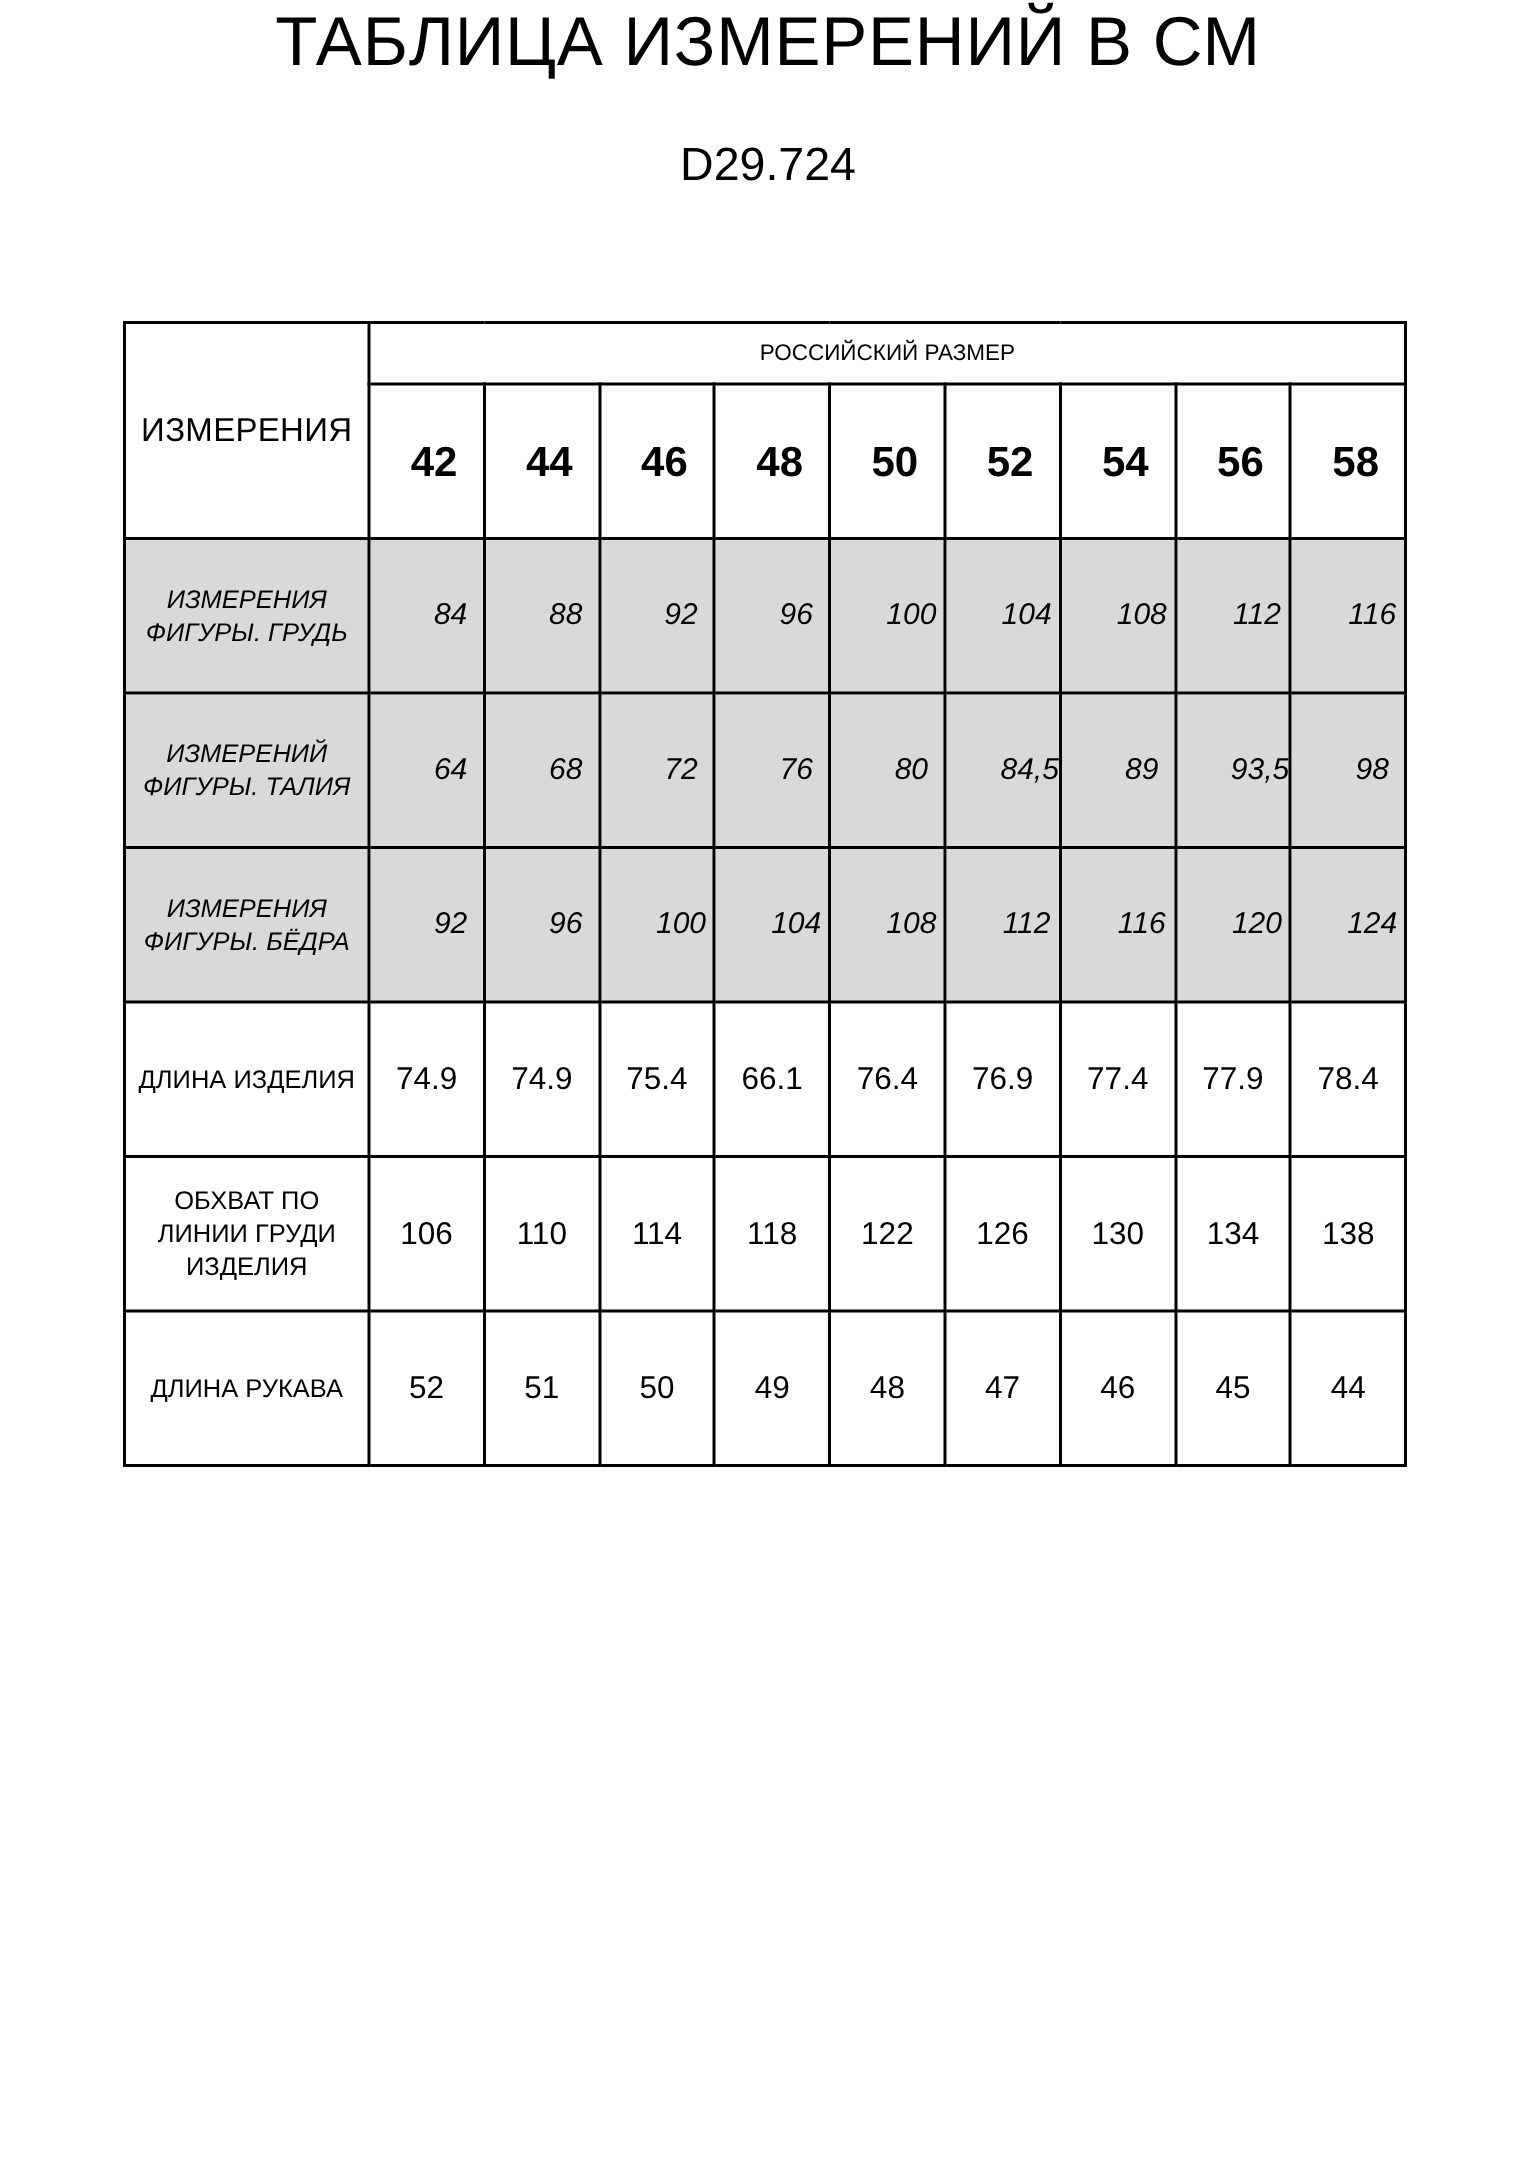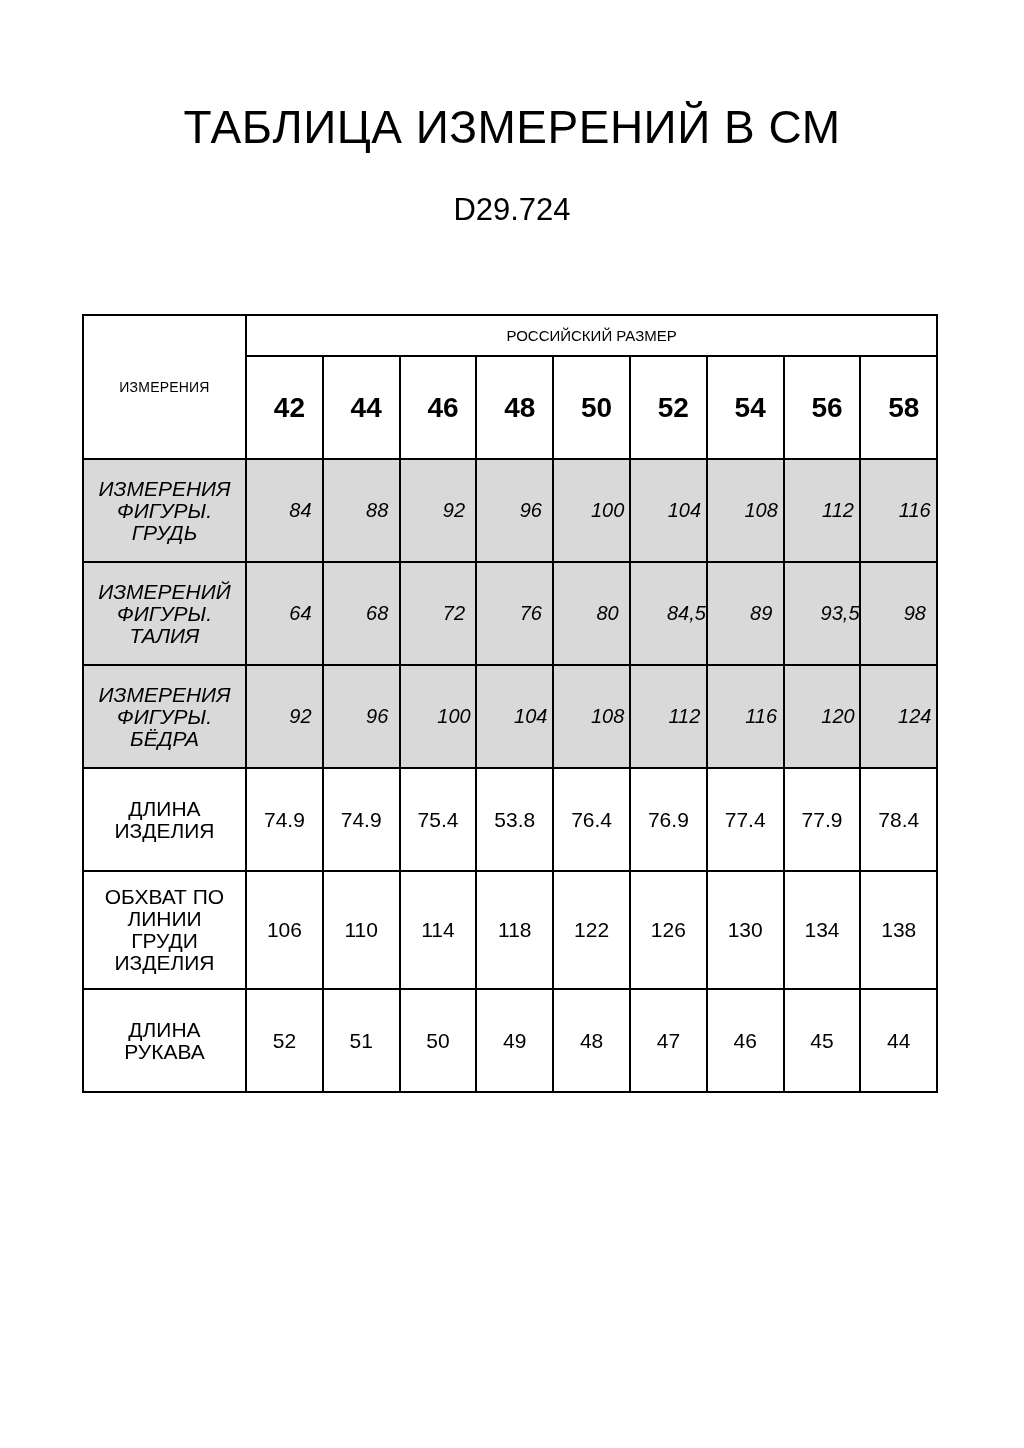--- a/index.html
+++ b/index.html
@@ -15,21 +15,20 @@
     color: #000000;
     overflow: hidden;
   }
   .sheet {
     width: 1024px;
     height: 1448px;
     position: relative;
   }
   .doc-title {
     margin: 0;
-    padding-top: 100px;
     text-align: center;
     font-size: 46px;
     font-weight: 400;
     letter-spacing: 0.5px;
   }
   .model-code {
     margin-top: 38px;
     text-align: center;
     font-size: 31px;
     font-weight: 400;
@@ -57,32 +56,32 @@
   }
   col.label-col { width: 163px; }
   col.size-col  { width: 76.8px; }
 
   tr.group-header-row td.size-group {
     height: 23px;
     font-size: 15px;
     padding: 11px 0;
   }
   td.corner-cell {
-    font-size: 14px;
+    font-size: 22px;
     letter-spacing: 0.2px;
   }
   tr.sizes-row { height: 103px; }
   tr.sizes-row td {
     font-size: 28px;
     font-weight: 900;
     padding-left: 14px;
   }
   tr.data-row { height: 103px; }
   tr.data-row td.row-label {
-    font-size: 21px;
+    font-size: 17px;
     line-height: 22px;
     padding: 14px 8px;
   }
   tr.data-row td.value-cell { font-size: 21px; }
   tr.shaded td {
     background: #d9d9d9;
     font-style: italic;
   }
   tr.shaded td.value-cell { font-size: 20px; padding-left: 36px; }
 </style>
@@ -163,21 +162,21 @@
         <td class="value-cell">116</td>
         <td class="value-cell">120</td>
         <td class="value-cell">124</td>
       </tr>
 
       <tr class="data-row">
         <td class="row-label">ДЛИНА ИЗДЕЛИЯ</td>
         <td class="value-cell">74.9</td>
         <td class="value-cell">74.9</td>
         <td class="value-cell">75.4</td>
-        <td class="value-cell">53.8</td>
+        <td class="value-cell">66.1</td>
         <td class="value-cell">76.4</td>
         <td class="value-cell">76.9</td>
         <td class="value-cell">77.4</td>
         <td class="value-cell">77.9</td>
         <td class="value-cell">78.4</td>
       </tr>
 
       <tr class="data-row">
         <td class="row-label">ОБХВАТ ПО ЛИНИИ ГРУДИ ИЗДЕЛИЯ</td>
         <td class="value-cell">106</td>

